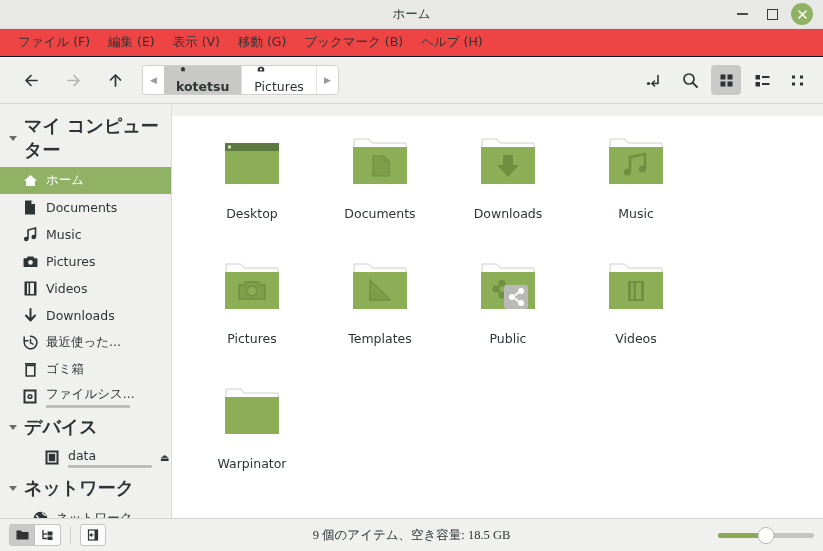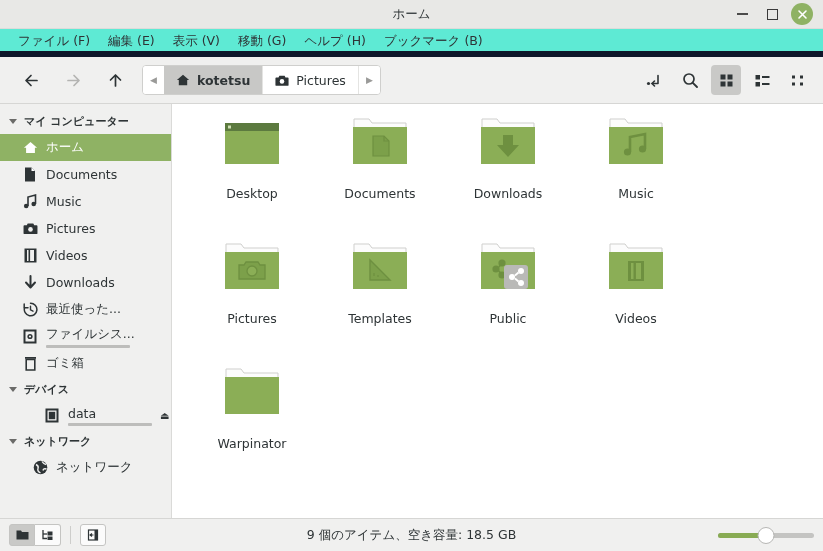--- a/index.html
+++ b/index.html
@@ -44,24 +44,24 @@
   .win-close {
     width: 22px; height: 22px; border-radius: 50%;
     background: #8fb264; color: #ffffff;
     font-size: 13px; font-weight: 500;
     display:flex; align-items:center; justify-content:center;
   }
 
   
   .menubar {
     height: 28px; flex: 0 0 28px;
-    background: #5eead4;
-    display: flex; 
+    background: #ef4444;
+    display: flex; align-items: center;
     padding-left: 9px;
-    border-bottom: 6px solid #0f172a;
+    border-bottom: 1px solid #0f172a;
   }
   .menu-item {
     padding: 4px 9px; font-size: 12.5px; color: #2e3436;
     border-radius: 3px; cursor: default; white-space: nowrap;
   }
 
   
   .toolbar {
     height: 47px; flex: 0 0 47px;
     background: #f0f0ef;
@@ -85,24 +85,24 @@
     background: #ffffff;
     border: 1px solid #cfcfcd;
     border-radius: 4px;
     overflow: hidden;
   }
   .crumb-arrow {
     width: 21px; display:flex; align-items:center; justify-content:center;
     background:#ffffff; color:#9a9a98; font-size:9px; cursor:default;
   }
   .crumb {
-    display: flex; align-items: center; gap: 7px;
+    display: flex; gap: 7px;
     padding: 0 12px; color: #2e3436; font-size: 12.5px;
     border-right: 1px solid #e4e4e2;
-    cursor: default; white-space: nowrap;
+    cursor: default; white-space: nowrap; flex-direction: column;
   }
   .crumb.active { background: #c8c8c6; font-weight: bold; }
   .crumb:last-of-type { border-right: 1px solid #e4e4e2; }
 
   .tool-right { margin-left: auto; display:flex; align-items:center; gap: 6px; }
   .tool-btn {
     width: 30px; height: 30px; border-radius: 4px;
     display:flex; align-items:center; justify-content:center;
     color:#2e3436; cursor:default;
   }
@@ -115,63 +115,65 @@
   .sidebar {
     width: 172px; flex: 0 0 172px;
     background: #f0f0ef;
     border-right: 1px solid #dadad8;
     padding-top: 5px;
     overflow: hidden;
   }
   .side-head {
     display: flex; align-items: center; gap: 7px;
     padding: 5px 8px 5px 7px;
-    font-size: 11px; font-weight: bold; color: #2e3436;
+    font-size: 18px; font-weight: bold; color: #2e3436;
     cursor: default;
   }
   .tri { width: 0; height: 0; border-left: 4.5px solid transparent; border-right: 4.5px solid transparent; border-top: 5px solid #6b6b69; margin-left: 2px; }
   .side-item {
     display: flex; align-items: center; gap: 8px;
     height: 27px; padding-left: 22px; padding-right: 6px;
     font-size: 12.5px; color: #2e3436; cursor: default;
     position: relative;
   }
   .side-item.selected { background: #8fb264; color: #ffffff; }
   .side-ico { width: 16px; height: 16px; display:flex; align-items:center; justify-content:center; flex:0 0 16px; }
   .side-lbl { white-space: nowrap; overflow: hidden; text-overflow: clip; }
   .side-txtwrap { display:flex; flex-direction:column; justify-content:center; }
   .usage-bar { width: 84px; height: 3px; background: #bdbdbb; margin-top: 2px; border-radius: 1px; overflow: hidden; }
   .usage-fill { height: 100%; background: #88ab53; }
   .eject { margin-left: auto; color: #2e3436; font-size: 10px; }
 
   
   .content {
     flex: 1 1 auto; background: #ffffff;
-    padding: 2px 10px 0 16px;
+    padding: 10px 10px 0 16px;
     display: flex; flex-wrap: wrap;
     align-content: flex-start;
     overflow: hidden;
+    margin-top: 12px;
   }
   .file {
     width: 128px; height: 125px;
     display: flex; flex-direction: column; align-items: center;
     padding-top: 6px;
     cursor: default;
   }
   .file-ico { width: 74px; height: 62px; position: relative; }
   .file-lbl { margin-top: 12px; font-size: 12.5px; color: #2e3436; text-align:center; }
 
   
   .statusbar {
     height: 33px; flex: 0 0 33px;
     background: #f0f0ef;
     border-top: 1px solid #d6d6d4;
     display: flex; align-items: center;
     padding: 0 9px;
     position: relative;
+    font-family: Liberation Serif, serif;
   }
   .sb-group { display: flex; align-items: center; }
   .sb-btn {
     width: 26px; height: 22px;
     border: 1px solid #c4c4c2; background: #fbfbfb;
     display:flex; align-items:center; justify-content:center;
     color:#2e3436; cursor:default;
   }
   .sb-btn.active { background: #c9c9c7; }
   .sb-g1 .sb-btn:first-child { border-radius: 3px 0 0 3px; }
@@ -214,22 +216,22 @@
         </svg>
       </div>
     </div>
   </div>
 
   <div class="menubar">
     <div class="menu-item">ファイル (F)</div>
     <div class="menu-item">編集 (E)</div>
     <div class="menu-item">表示 (V)</div>
     <div class="menu-item">移動 (G)</div>
+    <div class="menu-item">ブックマーク (B)</div>
     <div class="menu-item">ヘルプ (H)</div>
-    <div class="menu-item">ブックマーク (B)</div>
   </div>
 
   <div class="toolbar">
     <div class="nav-btns">
       <div class="nav-btn">
         <svg width="19" height="19" viewBox="0 0 19 19">
           <path d="M15 9.5 H4.5 M9 4.5 L4 9.5 L9 14.5" stroke="#2e3436" stroke-width="1.7" fill="none" stroke-linecap="round" stroke-linejoin="round"></path>
         </svg>
       </div>
       <div class="nav-btn disabled">
@@ -379,41 +381,41 @@
               <path d="M7.5 1.2 A6.3 6.3 0 1 1 1.6 5.6" stroke="#2e3436" stroke-width="1.5" fill="none" stroke-linecap="round"></path>
               <path d="M1.2 2 V5.8 H5" stroke="#2e3436" stroke-width="1.5" fill="none" stroke-linecap="round" stroke-linejoin="round"></path>
               <path d="M7.5 4.2 V7.8 L10 9.2" stroke="#2e3436" stroke-width="1.4" fill="none" stroke-linecap="round"></path>
             </svg>
         </span>
         <span class="side-lbl">最近使った...</span>
       </div>
 
       <div class="side-item">
         <span class="side-ico">
+          <svg width="13" height="15" viewBox="0 0 13 15">
+              <rect x="1" y="1" width="11" height="1.8" fill="#2e3436"></rect>
+              <path d="M2.2 3.5 H10.8 V14 H2.2 Z" stroke="#2e3436" stroke-width="1.6" fill="none"></path>
+            </svg>
+        </span>
+        <span class="side-lbl">ゴミ箱</span>
+      </div>
+
+      <div class="side-item">
+        <span class="side-ico">
           <svg width="14" height="15" viewBox="0 0 14 15">
               <rect x="0.5" y="0.5" width="13" height="14" fill="#2e3436"></rect>
               <rect x="2.5" y="2.5" width="9" height="10" fill="#f0f0ef"></rect>
               <circle cx="7" cy="7.5" r="2.6" fill="#2e3436"></circle>
               <circle cx="7" cy="7.5" r="1.1" fill="#f0f0ef"></circle>
             </svg>
         </span>
         <span class="side-txtwrap">
           <span class="side-lbl">ファイルシス...</span>
           <span class="usage-bar"><span class="usage-fill" style="width:35%"></span></span>
         </span>
-      </div>
-
-      <div class="side-item">
-        <span class="side-ico">
-          <svg width="13" height="15" viewBox="0 0 13 15">
-              <rect x="1" y="1" width="11" height="1.8" fill="#2e3436"></rect>
-              <path d="M2.2 3.5 H10.8 V14 H2.2 Z" stroke="#2e3436" stroke-width="1.6" fill="none"></path>
-            </svg>
-        </span>
-        <span class="side-lbl">ゴミ箱</span>
       </div>
 
       <div class="side-head">
         <span class="tri"></span>
         <span>デバイス</span>
       </div>
 
       <div class="side-item" style="padding-left:44px">
         <span class="side-ico">
           <svg width="14" height="15" viewBox="0 0 14 15">

